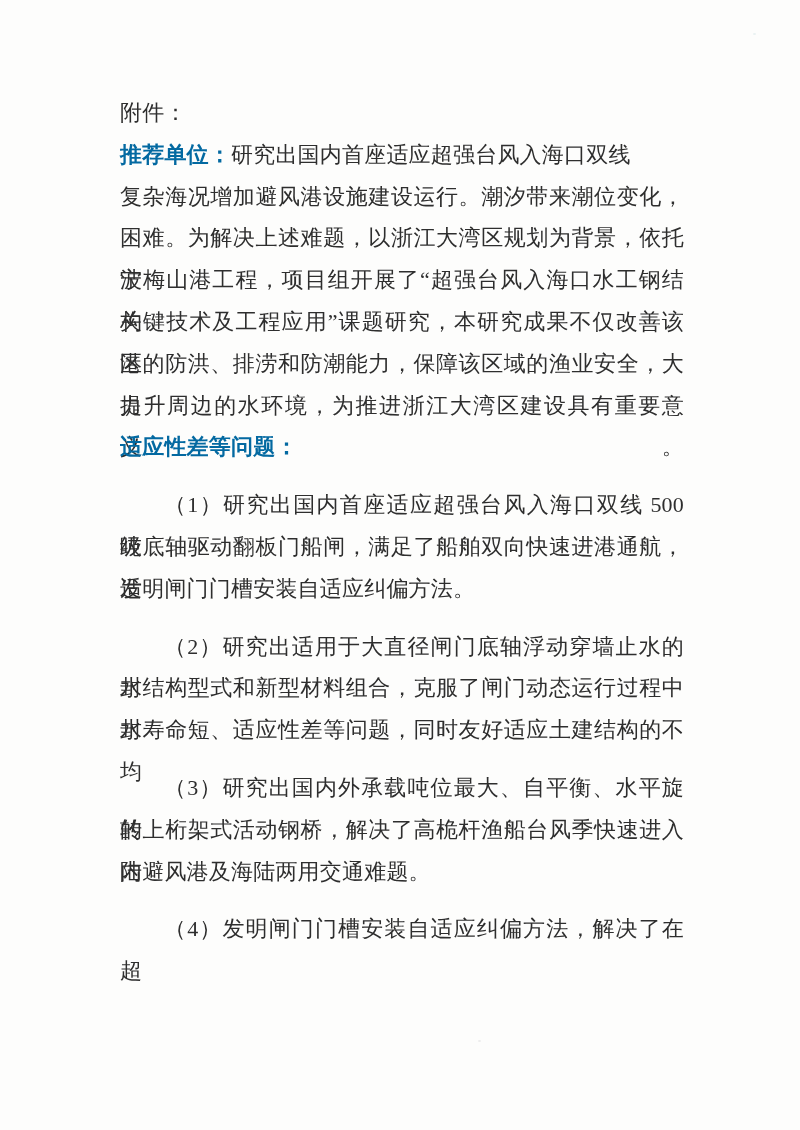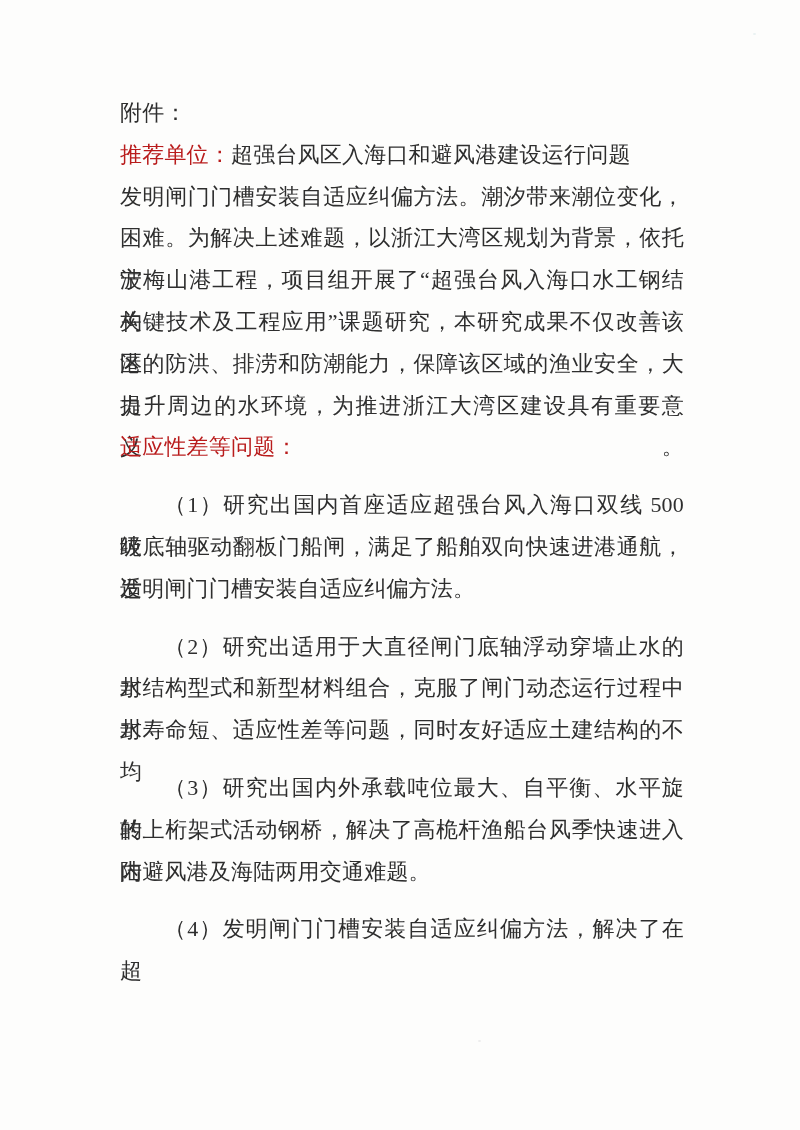--- a/index.html
+++ b/index.html
@@ -38,42 +38,42 @@
     white-space: normal;
     text-align: justify;
     text-align-last: justify;
     text-justify: inter-character;
   }
   .line.indent {
     text-indent: 44px;
     margin-top: 16px;
   }
   .lbl {
-    font-weight: normal;
-    color: #b91c1c;
+    font-weight: bold;
+    color: #0369a1;
   }
   .speck {
     position: absolute;
     border-radius: 50%;
   }
   .speck.s1 { left: 753px; top: 33px; width: 3px; height: 2px; background: #e9f2f2; }
   .speck.s2 { left: 478px; top: 1040px; width: 3px; height: 2px; background: #ececec; }
 </style>
 </head>
 <body>
 
 <div class="page">
   <div class="textblock">
 
     <div class="line"><span>附件：</span></div>
 
-    <div class="line"><span class="lbl">推荐单位：</span><span>超强台风区入海口和避风港建设运行问题</span></div>
+    <div class="line"><span class="lbl">推荐单位：</span><span>研究出国内首座适应超强台风入海口双线</span></div>
 
 
-    <div class="line justify"><span>发明闸门门槽安装自适应纠偏方法。潮汐带来潮位变化，</span></div>
+    <div class="line justify"><span>复杂海况增加避风港设施建设运行。潮汐带来潮位变化，</span></div>
     <div class="line justify"><span>困难。为解决上述难题，以浙江大湾区规划为背景，依托宁</span></div>
     <div class="line justify"><span>波梅山港工程，项目组开展了“超强台风入海口水工钢结构</span></div>
     <div class="line justify"><span>关键技术及工程应用”课题研究，本研究成果不仅改善该港</span></div>
     <div class="line justify"><span>区的防洪、排涝和防潮能力，保障该区域的渔业安全，大力</span></div>
     <div class="line justify"><span>提升周边的水环境，为推进浙江大湾区建设具有重要意义。</span></div>
 
     <div class="line"><span class="lbl">适应性差等问题：</span></div>
 
     <div class="line justify indent"><span>（1）研究出国内首座适应超强台风入海口双线 500 吨</span></div>
     <div class="line justify"><span>级底轴驱动翻板门船闸，满足了船舶双向快速进港通航，适</span></div>

